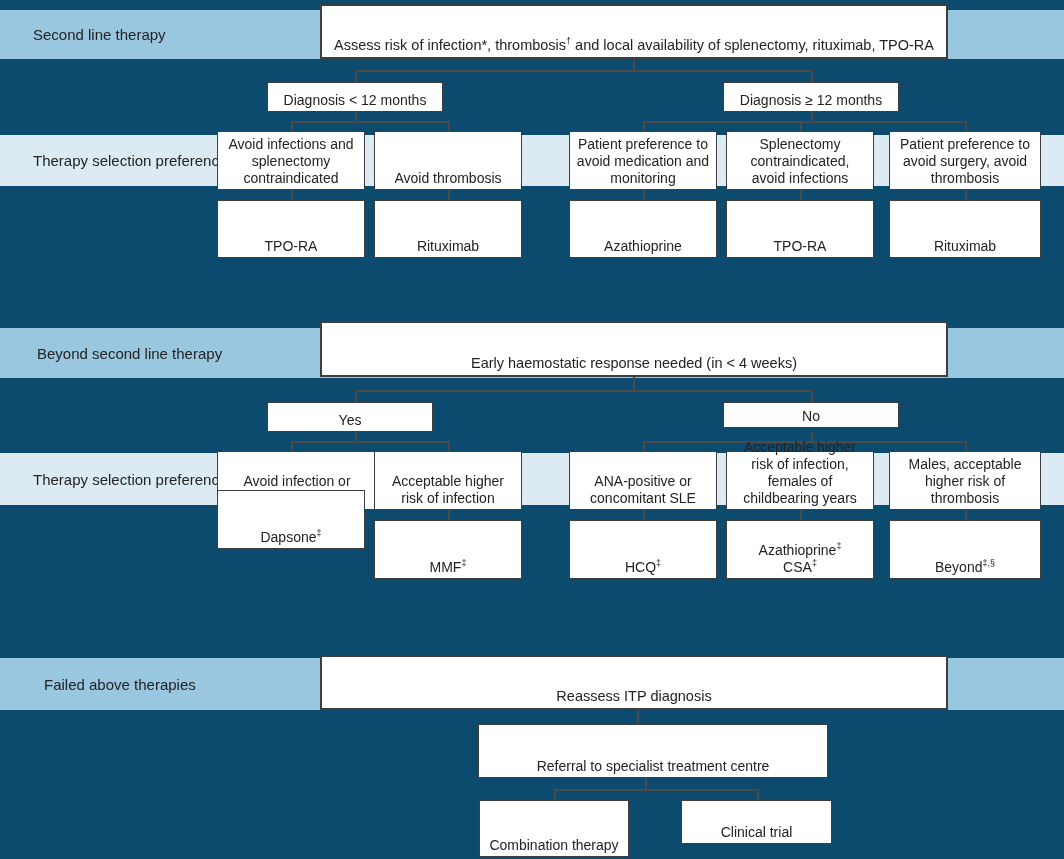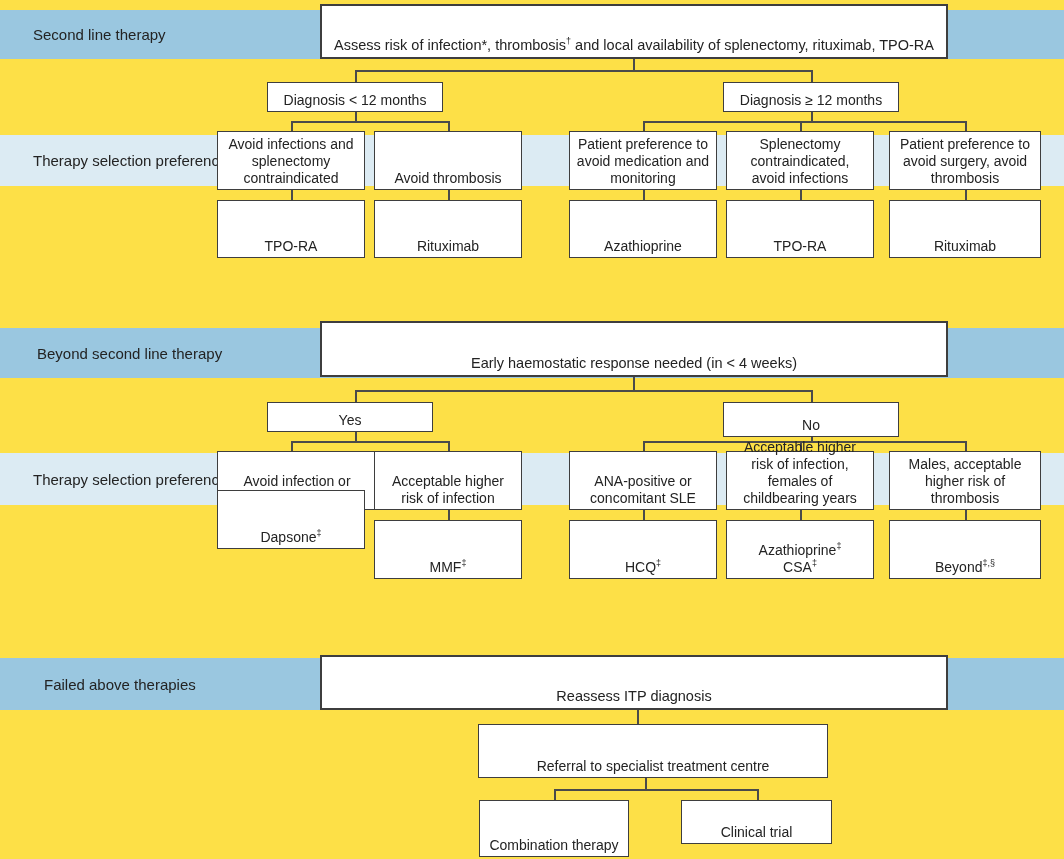--- a/index.html
+++ b/index.html
@@ -1,17 +1,17 @@
 <!DOCTYPE html>
 <html><head>
 <meta charset="utf-8">
 <style>
   html,body { margin:0; padding:0; background:#ffffff; }
   .stage {
-    position:relative; width:1064px; height:859px; background:#fde047;
+    position:relative; width:1064px; height:859px; background:#0c4a6e;
     font-family:"Liberation Sans","DejaVu Sans",sans-serif;
     color:#232323; overflow:hidden;
   }
   .band { position:absolute; left:0; width:1064px; z-index:0; display:flex; align-items:center; }
   .band-dark  { background:#9ac7e0; }
   .band-light { background:#dcebf3; }
   .band-label { font-size:15px; color:#232323; white-space:nowrap; }
   .box {
     position:absolute; z-index:2; background:#ffffff;
     border:1.5px solid #3e3e3e; box-sizing:border-box;
@@ -133,21 +133,21 @@
     <div class="inner">Rituximab</div>
   </div>
 
   <div class="box banner" style="left:320px;top:321px;width:628px;height:56px">
     <div class="inner">Early haemostatic response needed (in &lt; 4 weeks)</div>
   </div>
 
   <div class="box" style="left:267px;top:402px;width:166px;height:30px">
     <div class="inner">Yes</div>
   </div>
-  <div class="box" style="left:723px;top:402px;width:176px;height:35px">
+  <div class="box" style="left:723px;top:402px;width:176px;height:26px">
     <div class="inner">No</div>
   </div>
 
   <div class="box" style="left:217px;top:451px;width:160px;height:59px">
     <div class="inner">Avoid infection or thrombosis</div>
   </div>
   <div class="box" style="left:374px;top:451px;width:148px;height:59px">
     <div class="inner">Acceptable higher risk of infection</div>
   </div>
   <div class="box" style="left:569px;top:451px;width:148px;height:59px">

